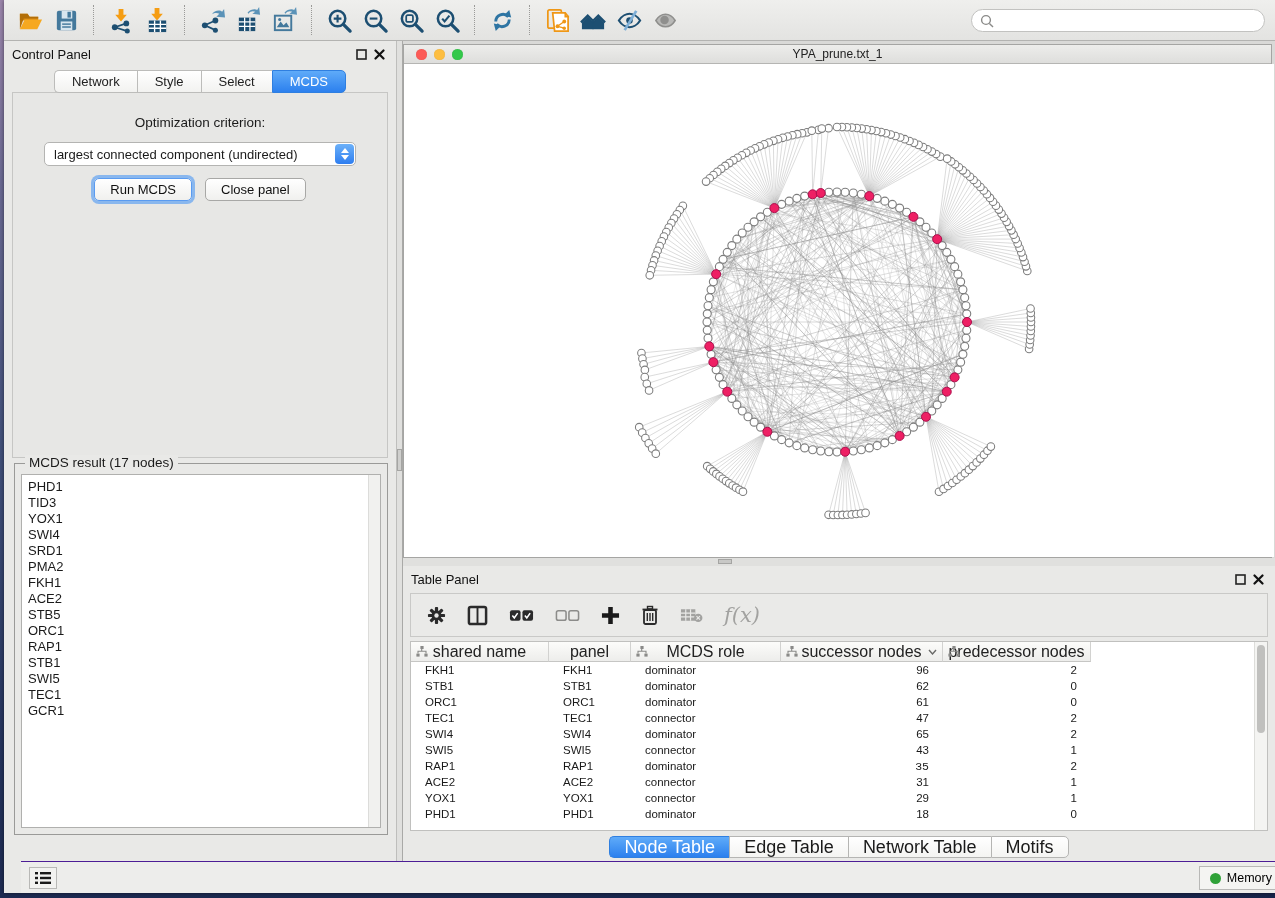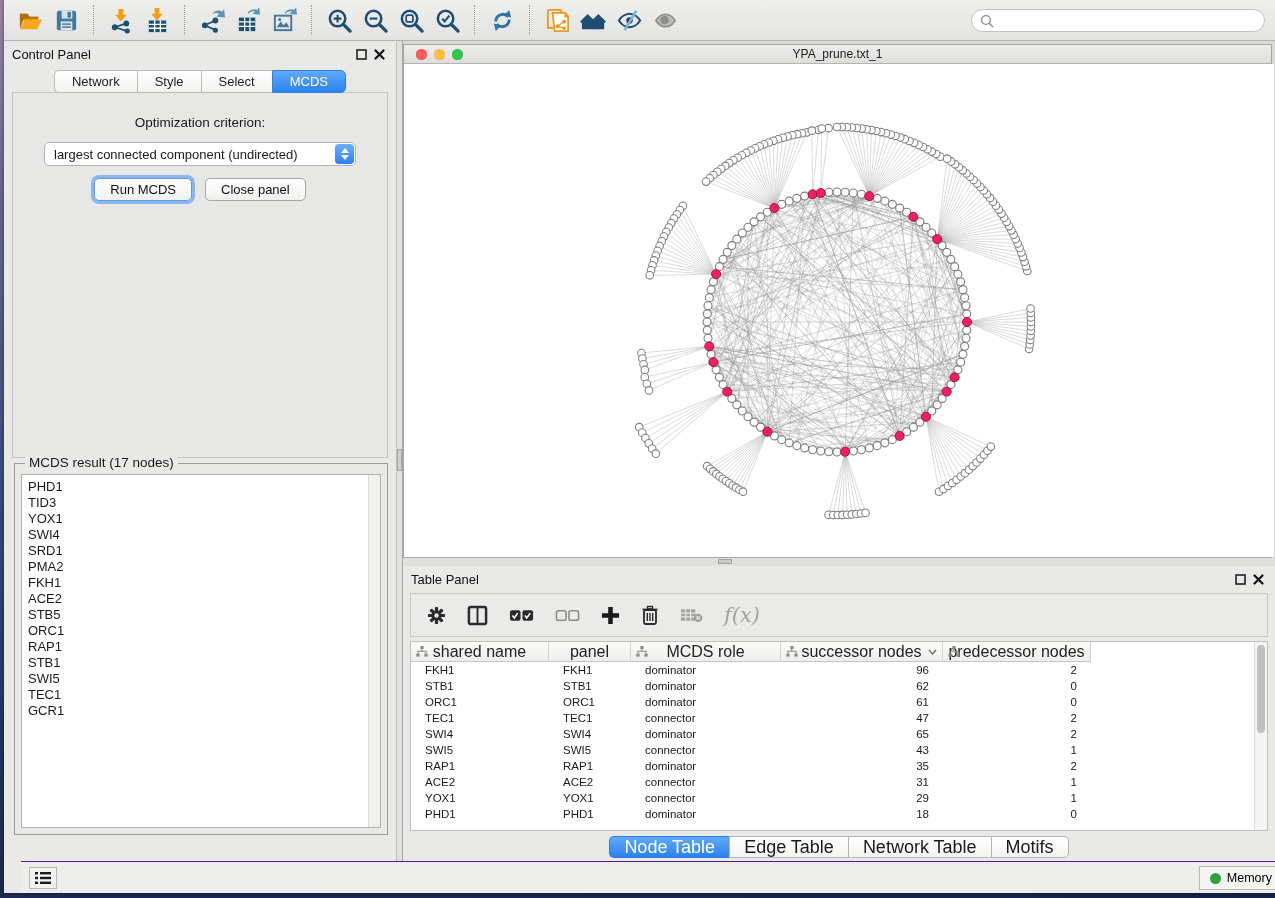--- a/index.html
+++ b/index.html
@@ -1247,21 +1247,21 @@
                 <div class="td" style="width: 138px;">SWI5</div>
                 <div class="td" style="width: 82px;">SWI5</div>
                 <div class="td" style="width: 150px;">connector</div>
                 <div class="td num" style="width: 162px;">43</div>
                 <div class="td num" style="width: 148px;">1</div>
               </div>
               <div class="trow">
                 <div class="td" style="width: 138px;">RAP1</div>
                 <div class="td" style="width: 82px;">RAP1</div>
                 <div class="td" style="width: 150px;">dominator</div>
-                <div class="td num" style="width: 162px;">35</div>
+                <div class="td num" style="width: 162px; font-family: Liberation Mono, monospace;">35</div>
                 <div class="td num" style="width: 148px;">2</div>
               </div>
               <div class="trow">
                 <div class="td" style="width: 138px;">ACE2</div>
                 <div class="td" style="width: 82px;">ACE2</div>
                 <div class="td" style="width: 150px;">connector</div>
                 <div class="td num" style="width: 162px;">31</div>
                 <div class="td num" style="width: 148px;">1</div>
               </div>
               <div class="trow">

